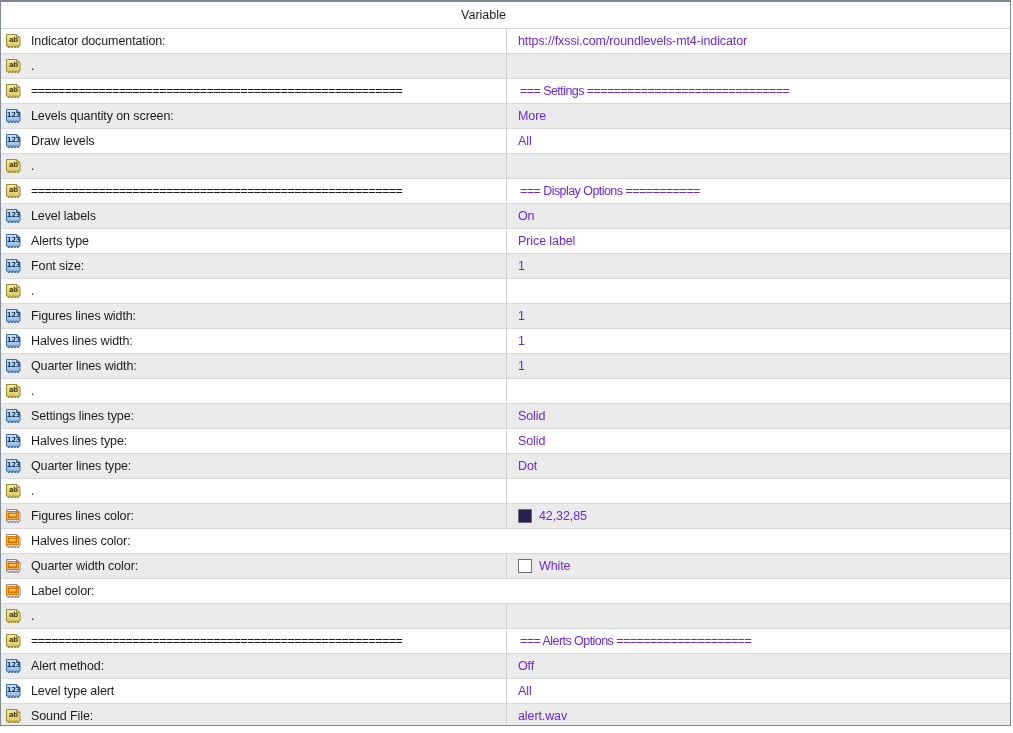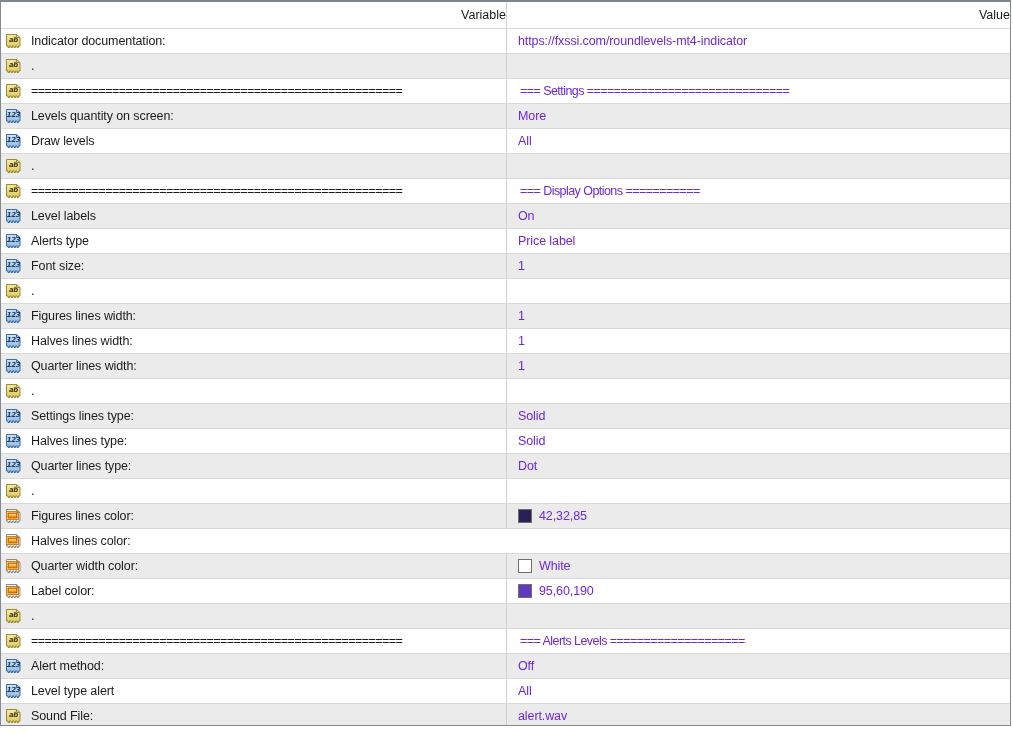--- a/index.html
+++ b/index.html
@@ -91,21 +91,20 @@
   
   .sep-text { letter-spacing: -0.55px; font-size: 12.5px; }
   .val-indent { padding-left: 2px; }
 
   
   .ticon {
     width: 17px;
     height: 17px;
     position: relative;
     flex: 0 0 17px;
-    font-style: italic;
   }
   .ticon svg { display: block; }
   .ticon .glyph {
     position: absolute;
     left: 0; top: 0;
     width: 17px; height: 17px;
     display: flex;
     align-items: center;
     justify-content: center;
     font-family: "DejaVu Sans", sans-serif;
@@ -130,21 +129,20 @@
     flex: 0 0 14px;
   }
 </style>
 </head>
 <body>
 
 <div id="inputs-table">
 
   <div class="hdr-row">
     <div class="hdr-cell hdr-var">Variable</div>
-    <div class="hdr-cell hdr-val">Value</div>
   </div>
 
   <div id="rows">
       <div class="row">
         <div class="cell-var">
           <span class="ticon string">
             <svg width="17" height="17" viewBox="0 0 17 17">
               <defs>
                 <linearGradient id="g_string" x1="0" y1="0" x2="0" y2="1">
                   <stop offset="0" stop-color="#f3eaa8"></stop>
@@ -620,24 +618,20 @@
               </defs>
               <path d="M1.5 1.5 H11.5 L15 4.5 V13 H13.5 V14.5 H12 V13 H10.5 V14.5 H9 V13 H7.5 V14.5 H6 V13 H4.5 V14.5 H3 V13 H1.5 Z" fill="url(#g_color)" stroke="#8a8a8a" stroke-width="1" stroke-linejoin="miter"></path>
               <path d="M11.5 1.5 V4.5 H15" fill="none" stroke="#8a8a8a" stroke-width="1"></path>
               <rect x="3" y="5" width="9" height="5" fill="#ff8a00" stroke="#b35c00" stroke-width="1"></rect>
               <rect x="4" y="6" width="7" height="1.6" fill="#ffd27a"></rect>
               <rect x="1.5" y="3.5" width="12" height="8" fill="none" stroke="#d98200" stroke-width="1"></rect>
             </svg>
           </span>
           <span class="vname">Label color:</span>
         </div>
-        <div class="cell-val">
-          <span class="swatch" style="background: rgb(95, 60, 190);"></span>
-          <span class="vval">95,60,190</span>
-        </div>
       </div>
       <div class="row alt">
         <div class="cell-var">
           <span class="ticon string">
             <svg width="17" height="17" viewBox="0 0 17 17">
               <defs>
                 <linearGradient id="g_string" x1="0" y1="0" x2="0" y2="1">
                   <stop offset="0" stop-color="#f3eaa8"></stop>
                   <stop offset="1" stop-color="#ddc961"></stop>
                 </linearGradient>
@@ -664,21 +658,21 @@
                 </linearGradient>
               </defs>
               <path d="M1.5 1.5 H11.5 L15 4.5 V13 H13.5 V14.5 H12 V13 H10.5 V14.5 H9 V13 H7.5 V14.5 H6 V13 H4.5 V14.5 H3 V13 H1.5 Z" fill="url(#g_string)" stroke="#9c8a2e" stroke-width="1" stroke-linejoin="miter"></path>
               <path d="M11.5 1.5 V4.5 H15" fill="none" stroke="#9c8a2e" stroke-width="1"></path>
             </svg>
             <span class="glyph">ab</span>
           </span>
           <span class="vname sep-text">=======================================================</span>
         </div>
         <div class="cell-val">
-          <span class="vval sep-text val-indent">=== Alerts Levels ====================</span>
+          <span class="vval sep-text val-indent">=== Alerts Options ====================</span>
         </div>
       </div>
       <div class="row alt">
         <div class="cell-var">
           <span class="ticon number">
             <svg width="17" height="17" viewBox="0 0 17 17">
               <defs>
                 <linearGradient id="g_number" x1="0" y1="0" x2="0" y2="1">
                   <stop offset="0" stop-color="#cfe2f6"></stop>
                   <stop offset="1" stop-color="#8fb8e0"></stop>

